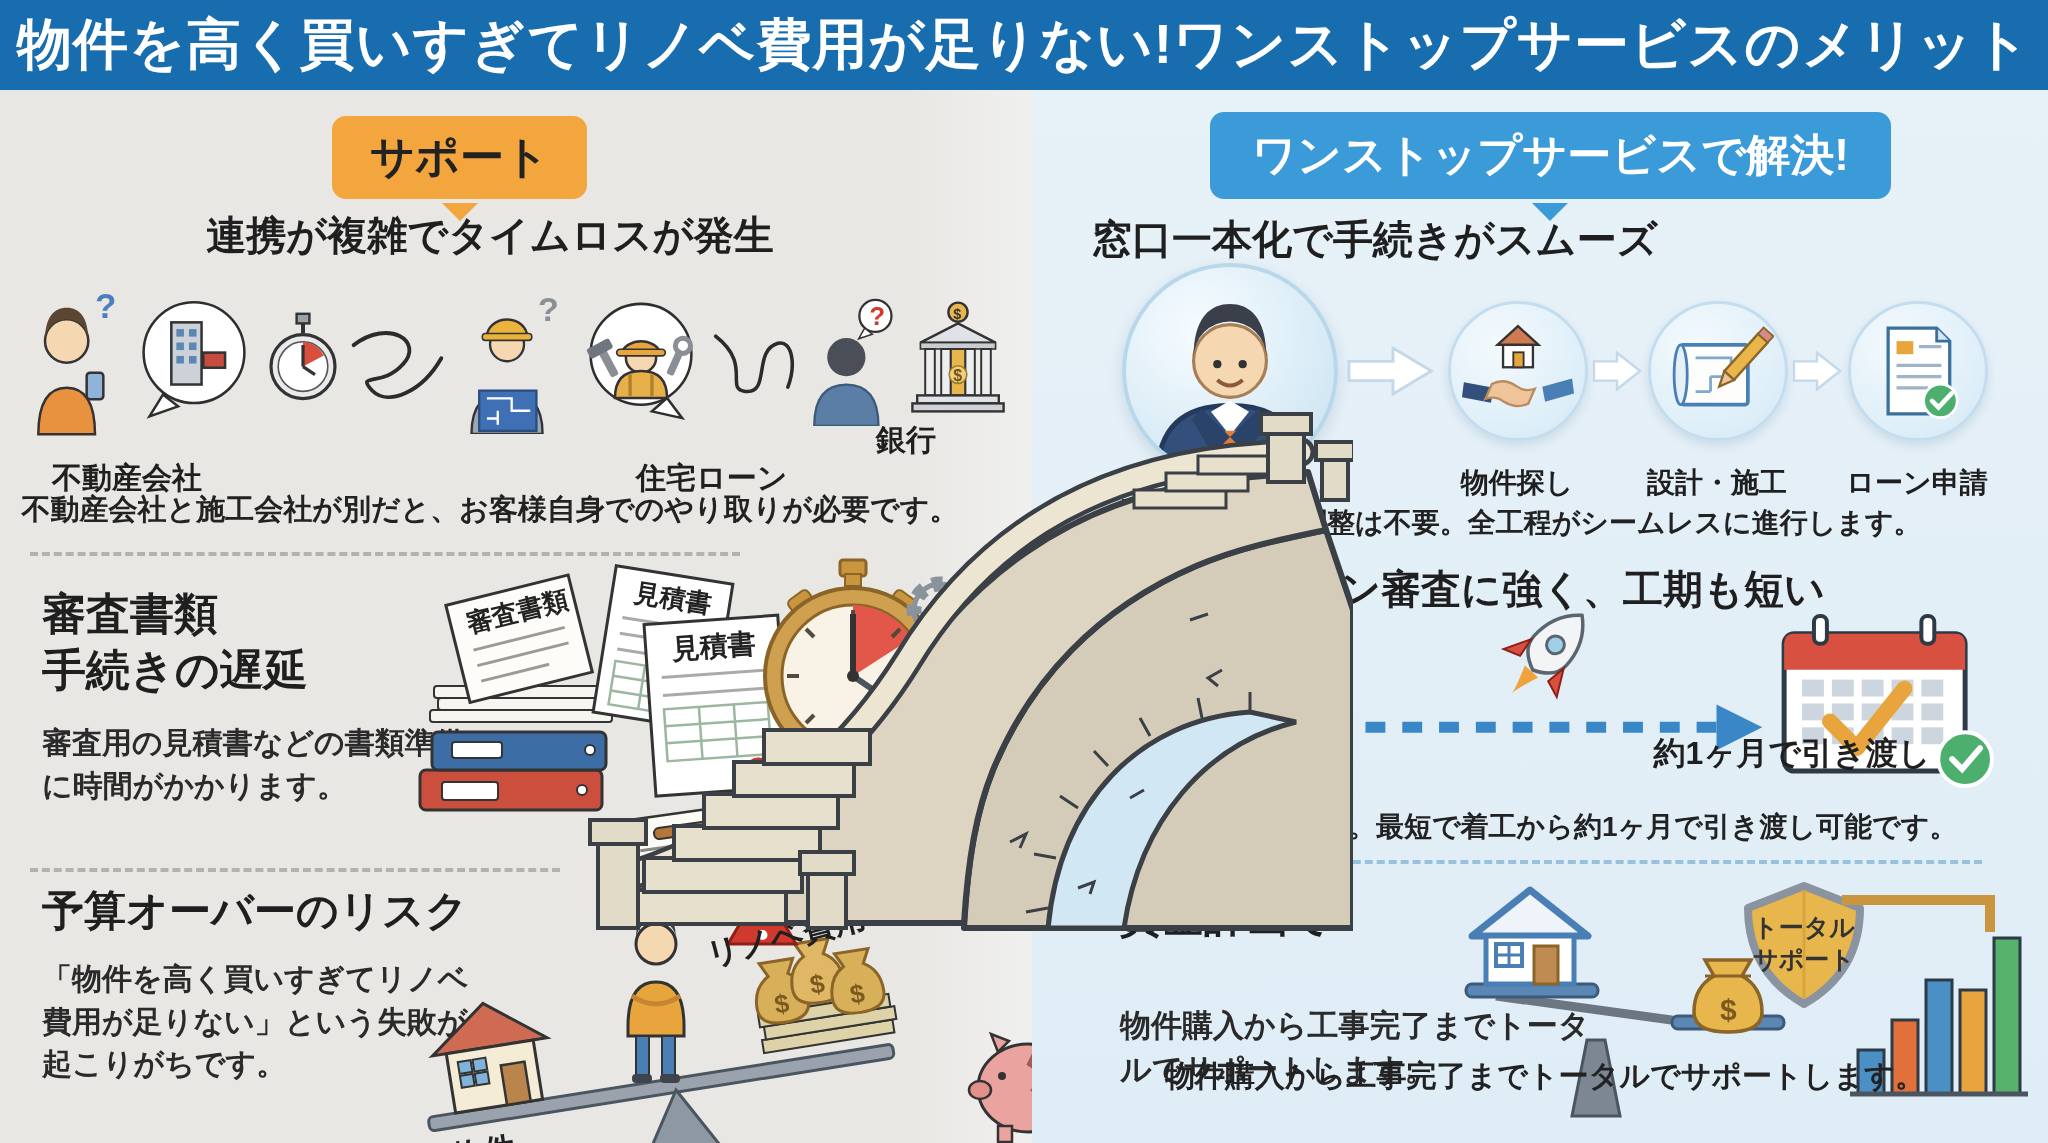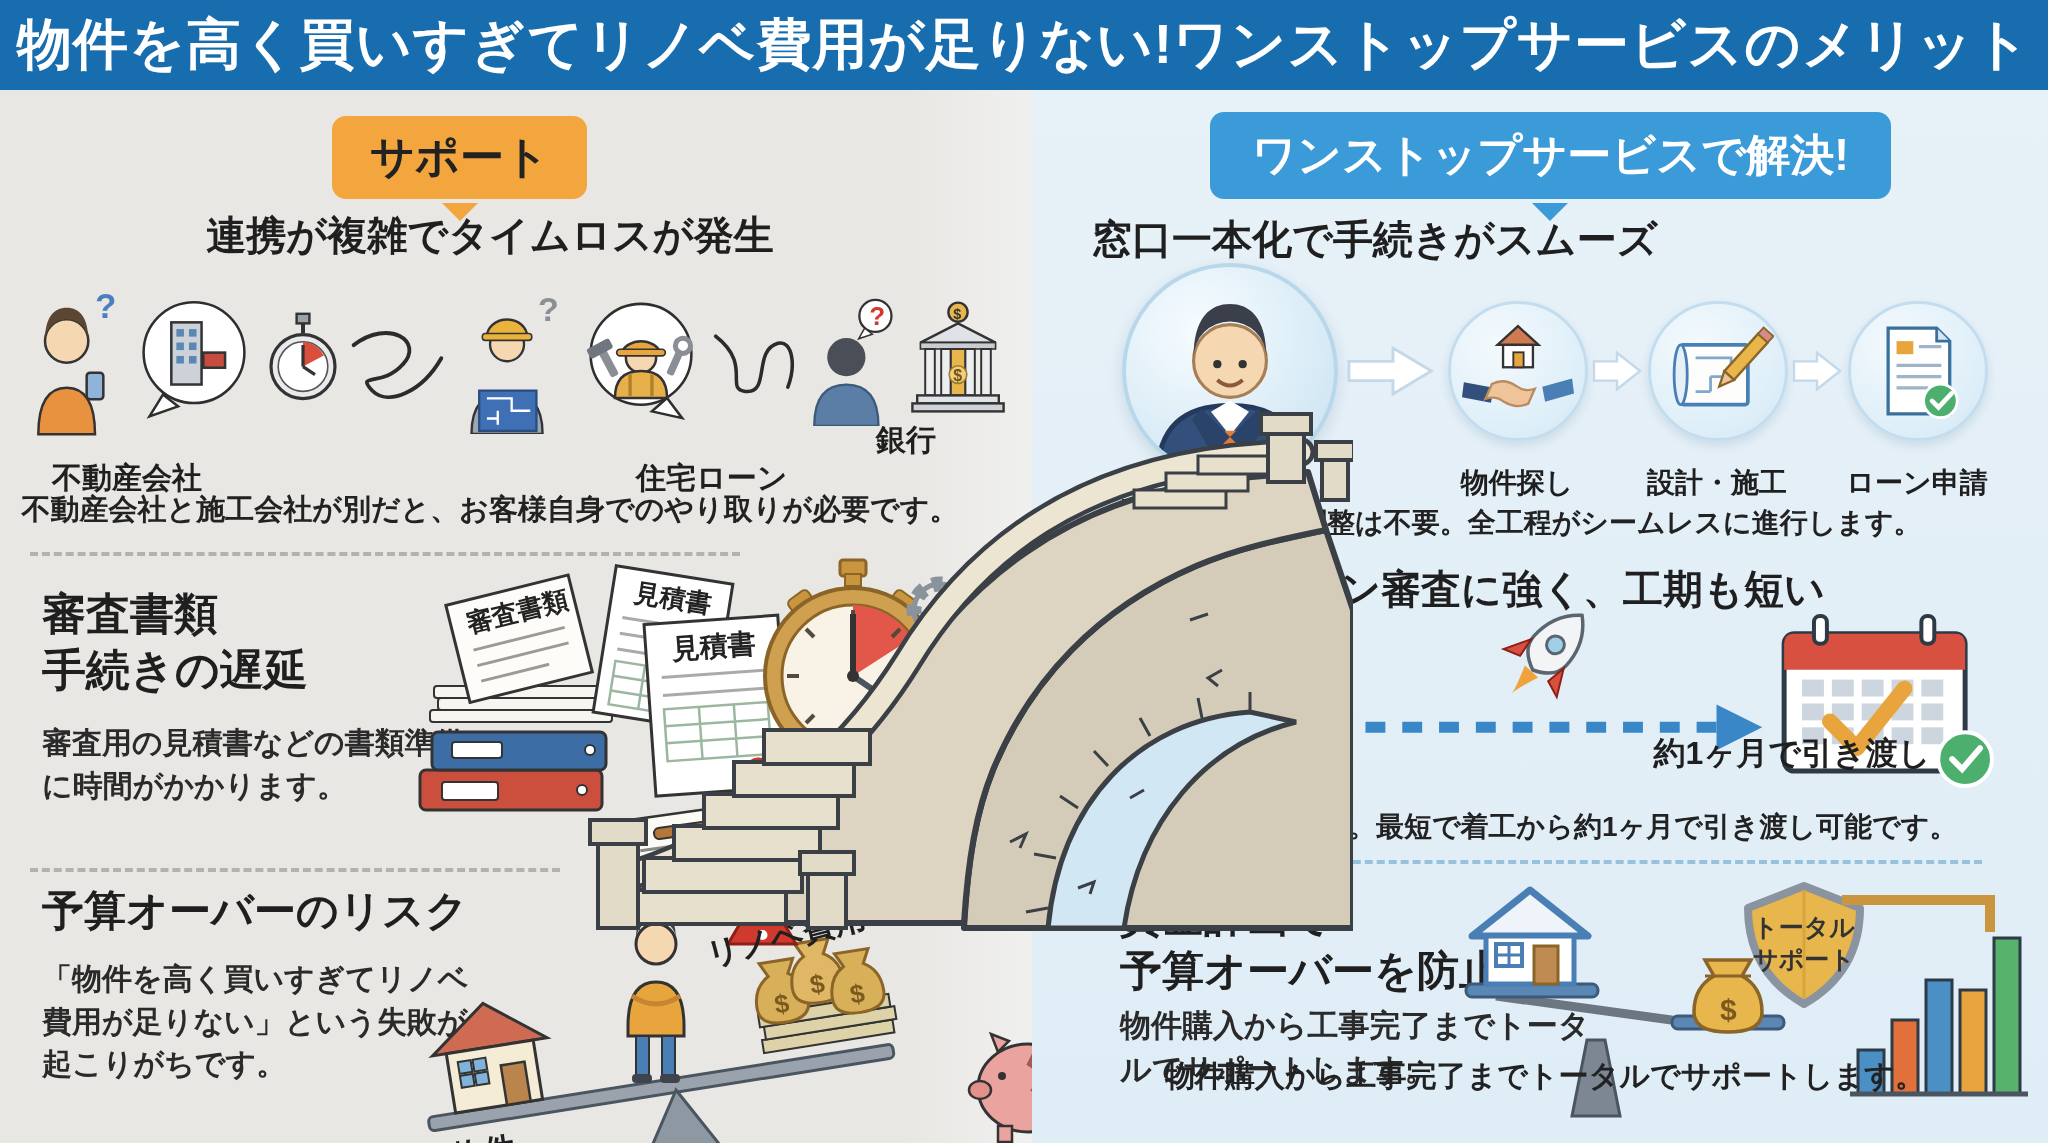--- a/index.html
+++ b/index.html
@@ -507,21 +507,20 @@
     </svg>
 
     <div class="ill-label" style="top:642px; left:545px; width:430px; text-align:center; font-size:32px;">約1ヶ月で引き渡し</div>
 
     <div class="caption" style="top:718px; left:38px; width:940px; font-size:28px;">書類を迅速に作成。最短で着工から約1ヶ月で引き渡し可能です。</div>
 
     <div class="divider-blue" style="top:770px; left:70px; width:880px;"></div>
 
     <div class="block-title" style="top:800px; left:88px; font-size:42px;">
       <span style="display:block">資金計画で</span>
-      <span style="display:block">予算オーバーを防止</span>
     </div>
     <div class="body-text" style="top:914px; left:88px; width:500px; font-size:31px;">物件購入から工事完了までトータルでサポートします。</div>
 
     <svg viewBox="0 0 570 235" style="position:absolute; top:796px; left:428px; width:570px; height:235px; overflow:visible;">
 
       <g>
         <path d="M160,230 h-48 l15,-76 h18 z" fill="#7d8793" stroke="#4a5560" stroke-width="3"></path>
         <line x1="36" y1="110" x2="270" y2="142" stroke="#6b7682" stroke-width="9"></line>
         <rect x="6" y="98" width="132" height="13" rx="6" fill="#5b87b5" stroke="#3c5a7a" stroke-width="3"></rect>
         <rect x="212" y="130" width="112" height="13" rx="6" fill="#5b87b5" stroke="#3c5a7a" stroke-width="3"></rect>

